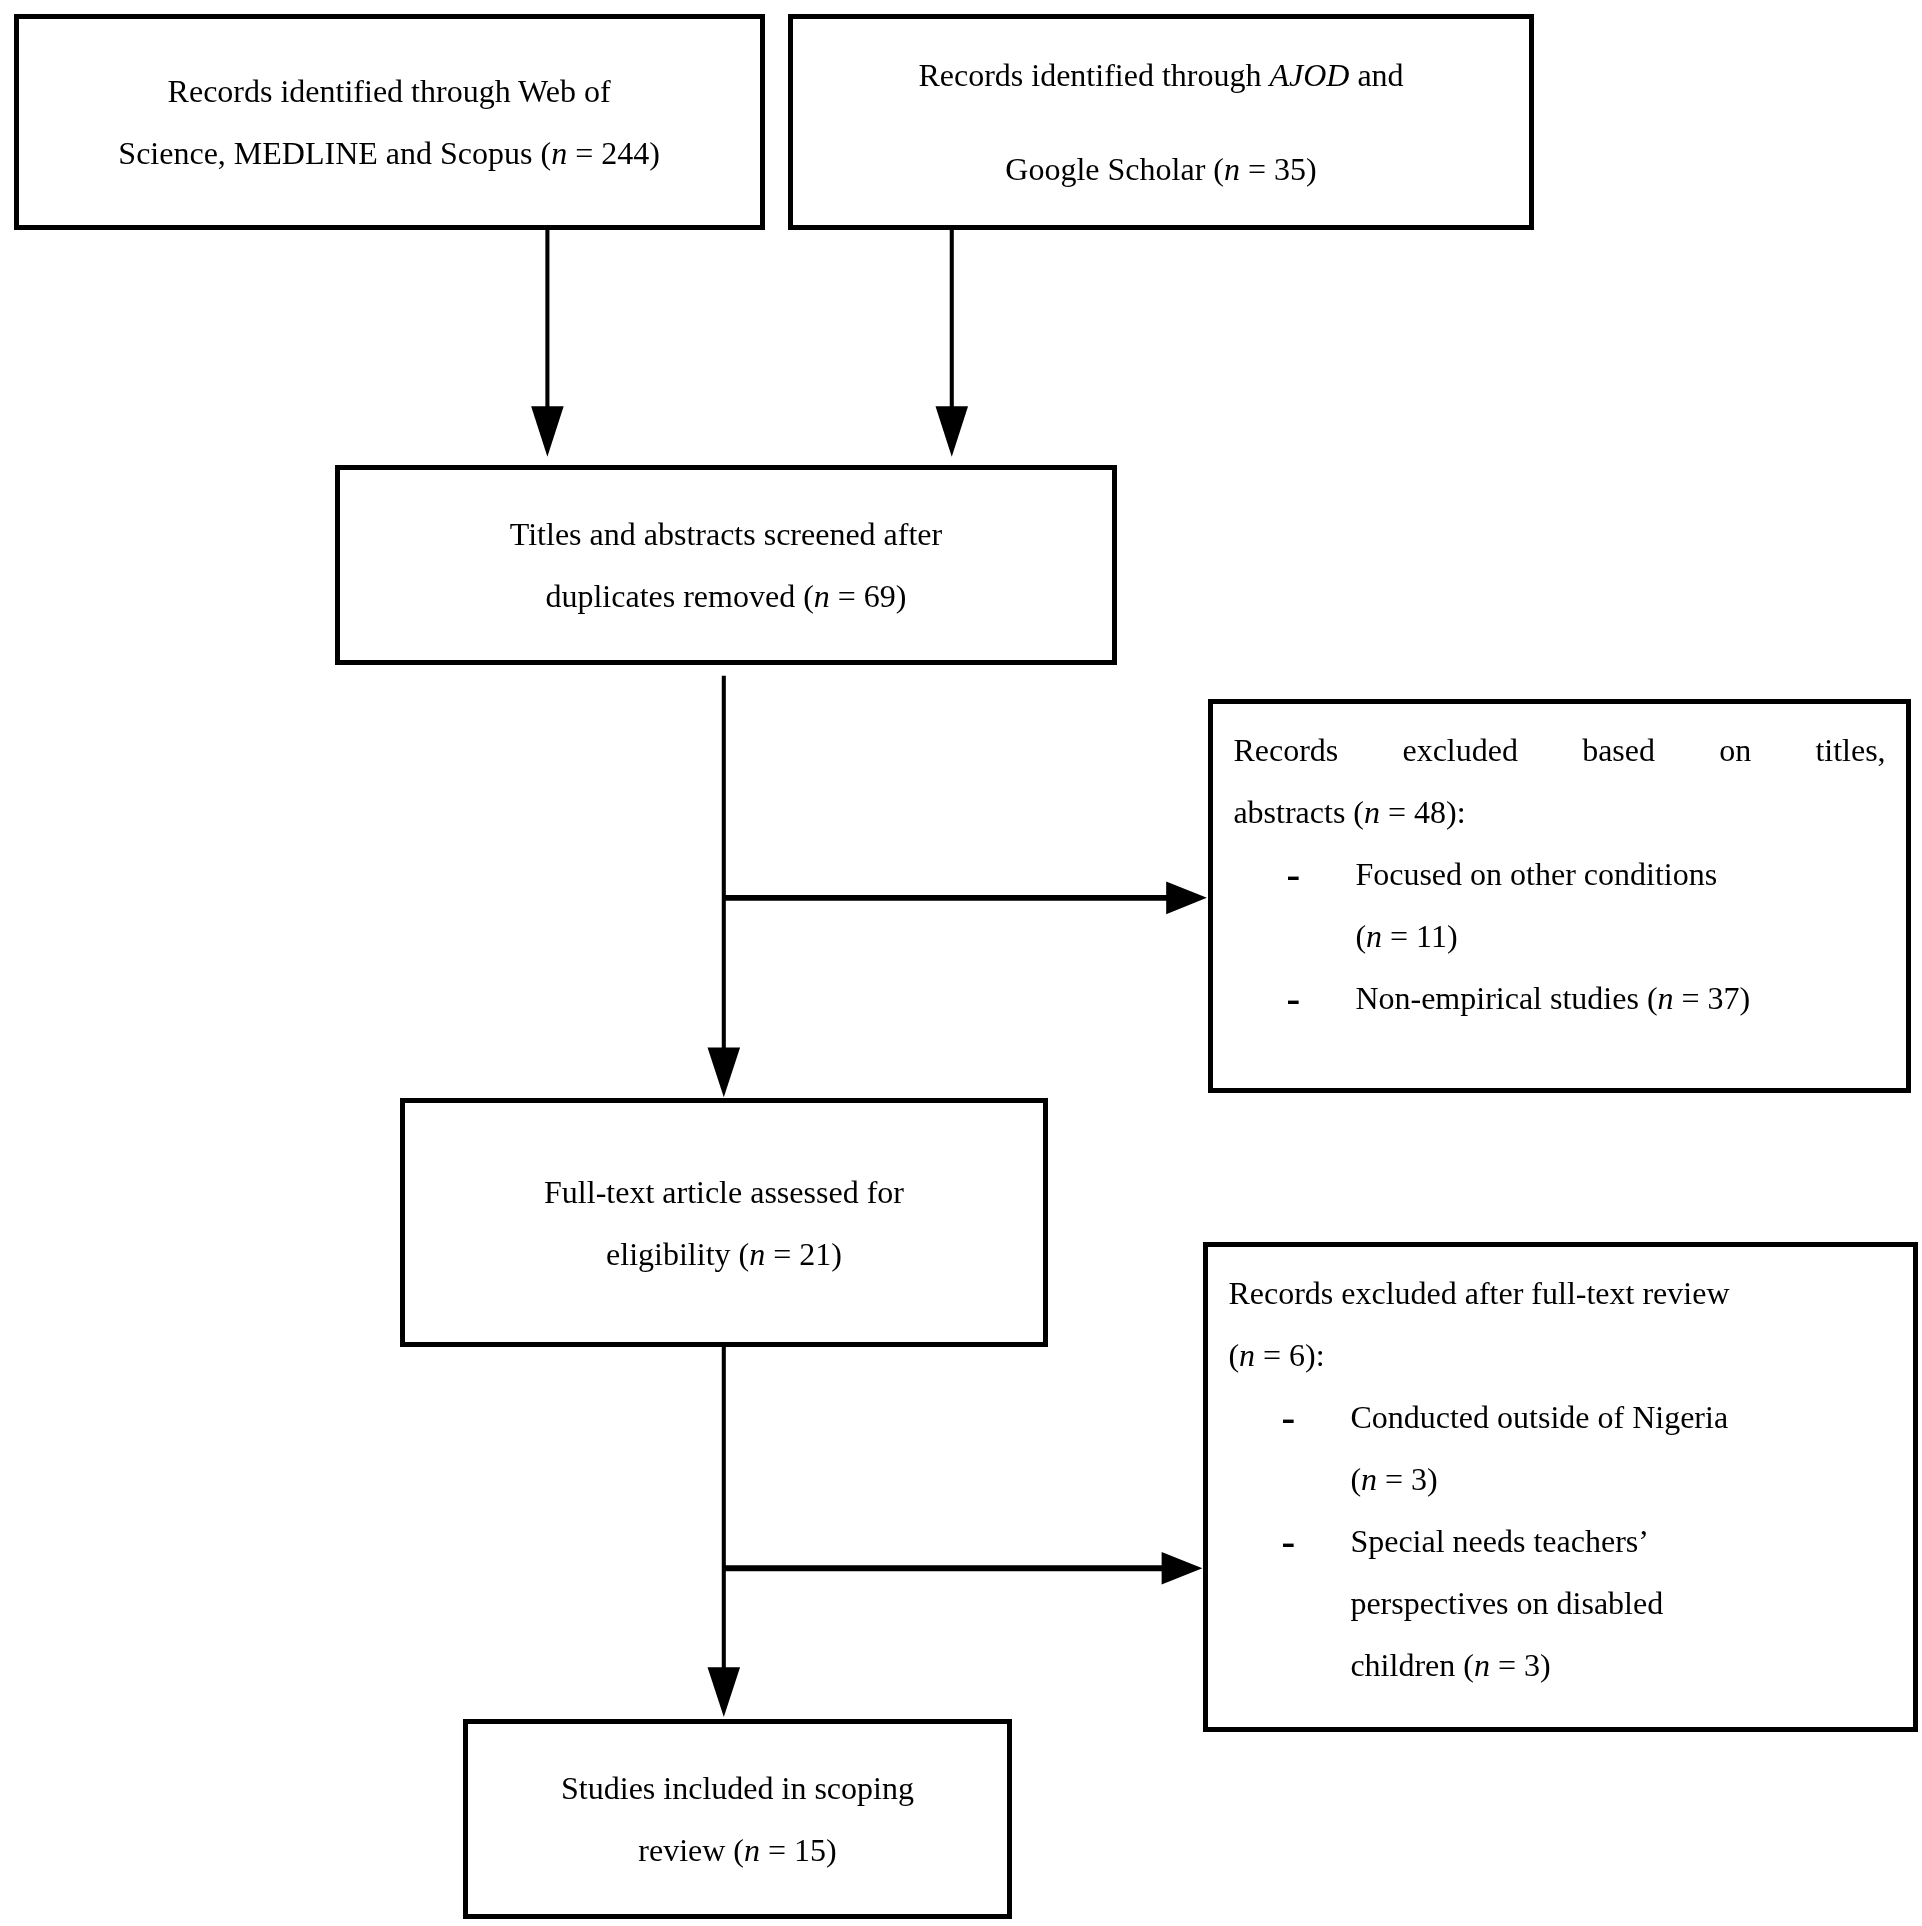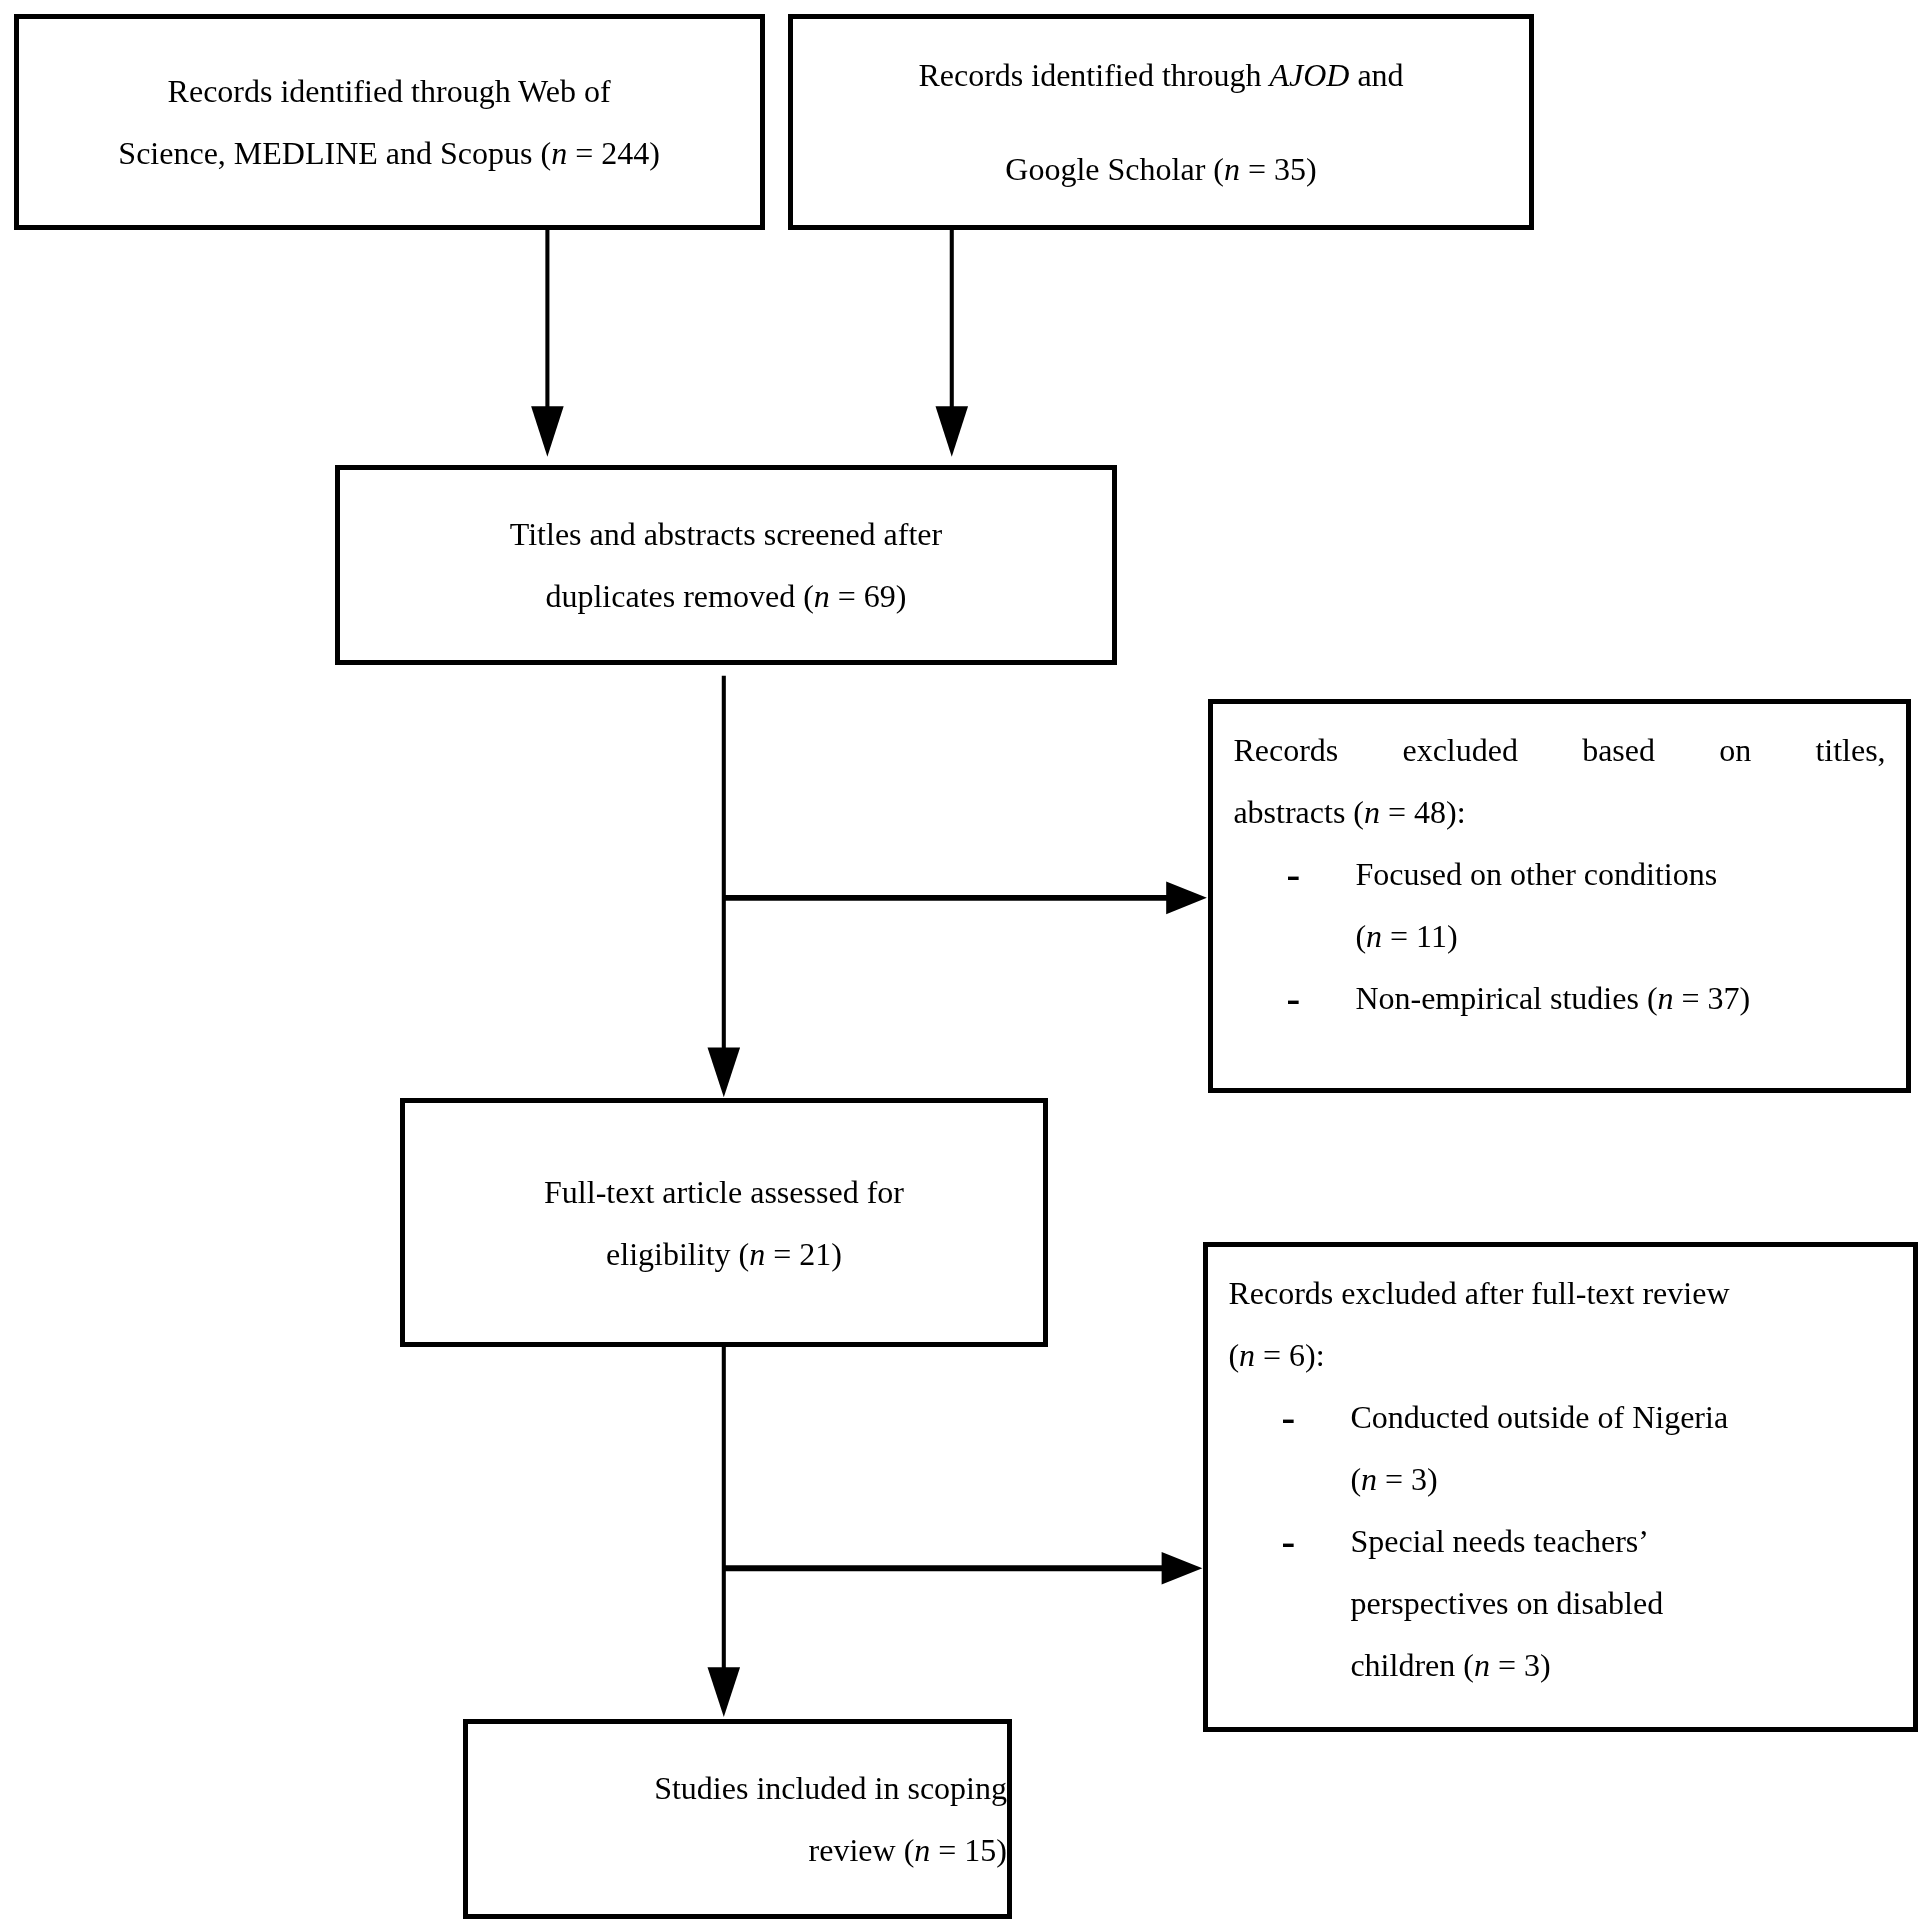--- a/index.html
+++ b/index.html
@@ -123,19 +123,19 @@
           <span class="bullet-marker">-</span>
           <div class="bullet-content">
             <div class="tline"><span>Special needs teachers’</span></div>
             <div class="tline"><span>perspectives on disabled</span></div>
             <div class="tline"><span>children (</span><span class="it">n</span><span> = 3)</span></div>
           </div>
         </div>
       </div>
   </div>
 
-  <div class="box center-box" style="left:463px;top:1719px;width:549px;height:200px;align-items:flex-end;">
+  <div class="box center-box" style="left:463px;top:1719px;width:549px;height:200px;">
       <div class="tline"><span>Studies included in scoping</span></div>
       <div class="tline"><span>review (</span><span class="it">n</span><span> = 15)</span></div>
     </div>
 
 </div>
 
 
 </body></html>

